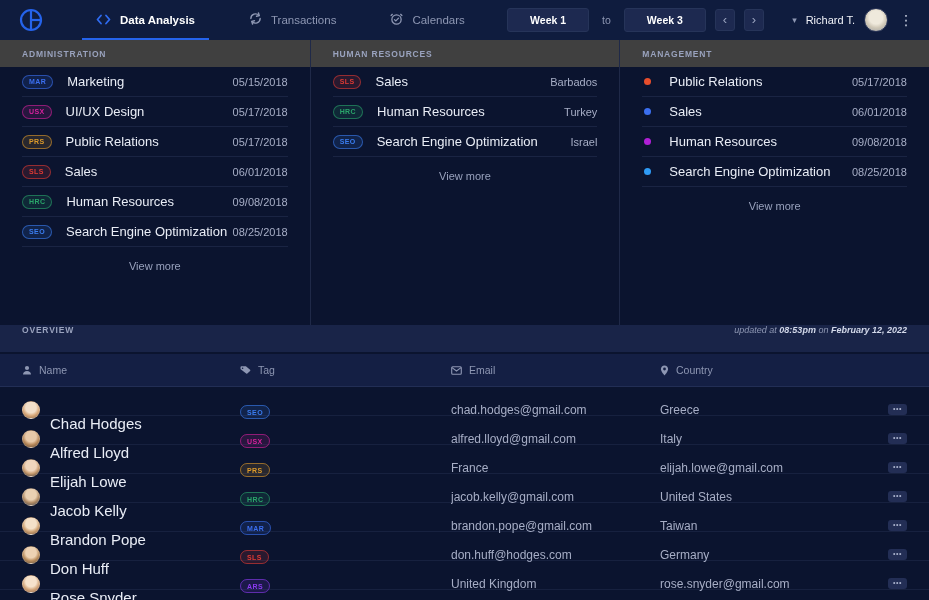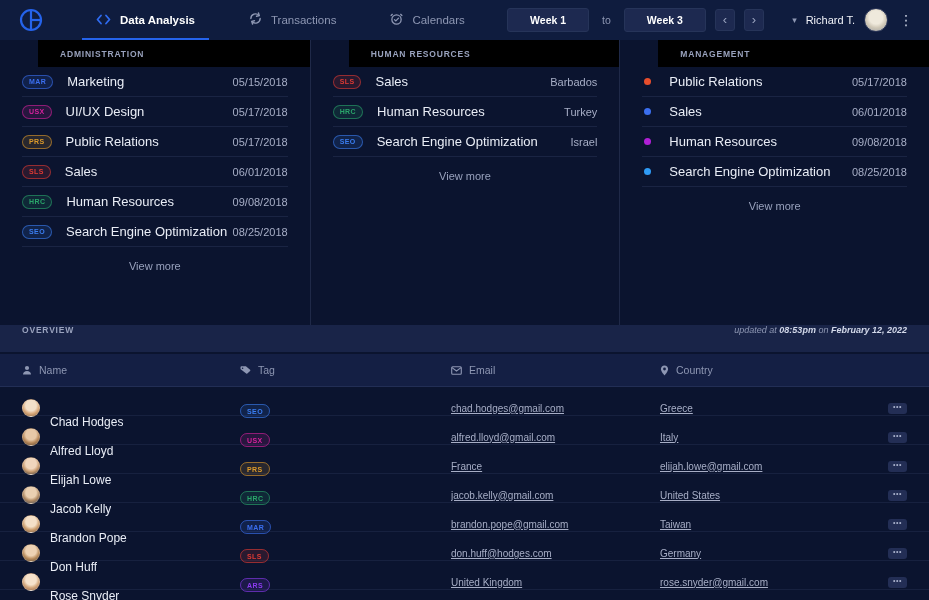--- a/index.html
+++ b/index.html
@@ -28,21 +28,21 @@
   .caret{color:#8e97b3;font-size:9px;cursor:pointer;}
   .user-name{font-size:11px;color:#f0f2f8;}
   .avatar-lg{width:22px;height:22px;border-radius:50%;
     background:radial-gradient(circle at 50% 38%,#efe9dc 0 38%,#cfc7b6 60%,#9aa0a8 100%);
     border:1px solid #2a3558;cursor:pointer;}
   .kebab{color:#cdd3e3;font-size:14px;letter-spacing:0;cursor:pointer;padding:0 2px;}
   
   .sections{display:grid;grid-template-columns:1fr 1fr 1fr;height:285px;}
   .col{min-width:0;}
   .col + .col{border-left:1px solid rgba(120,140,190,0.18);}
-  .col-head{height:27px;background:#000000;display:flex;align-items:center;padding:0 22px;margin-left:38px;}
+  .col-head{height:27px;background:#404040;display:flex;align-items:center;padding:0 22px;}
   .col-title{font-size:8.5px;font-weight:bold;letter-spacing:0.8px;color:#99a2bd;}
   .col-list{padding:0 22px;}
   .srow{height:29px;display:flex;align-items:center;border-bottom:1px solid rgba(140,160,210,0.12);cursor:pointer;}
   .srow:first-child{border-top:none;}
   .badge{font-size:7px;font-weight:bold;letter-spacing:0.4px;padding:2.5px 6px;border-radius:8px;
     color:var(--c,#8e97b3);border:1px solid var(--c,#444);
     background:rgba(255,255,255,0.04);
     background:color-mix(in srgb,var(--c) 14%,transparent);
     border-color:color-mix(in srgb,var(--c) 60%,transparent);}
   .srow .badge{margin-right:14px;}
@@ -66,22 +66,22 @@
   .name-cell{display:flex;align-items:center;gap:10px;min-width:0;}
   .avatar-sm{width:16px;height:16px;border-radius:50%;flex:none;border:1px solid rgba(255,255,255,0.18);}
   .av0{background:radial-gradient(circle at 50% 35%,#f2dfc9 0 40%,#d8a87a 62%,#7a5a3a 100%);}
   .av1{background:radial-gradient(circle at 50% 35%,#e8c9a8 0 40%,#b98a5c 62%,#4f3category 100%);background:radial-gradient(circle at 50% 35%,#e8c9a8 0 40%,#b98a5c 62%,#4f3a26 100%);}
   .av2{background:radial-gradient(circle at 50% 35%,#f0d6bd 0 40%,#c79a6e 62%,#2e2a28 100%);}
   .av3{background:radial-gradient(circle at 50% 35%,#ead0b2 0 40%,#b08a64 62%,#3a3f4a 100%);}
   .av4{background:radial-gradient(circle at 50% 35%,#f4e0c8 0 40%,#cfa273 62%,#6b4a30 100%);}
   .av5{background:radial-gradient(circle at 50% 35%,#edd2b4 0 40%,#bb8f60 62%,#54402c 100%);}
   .av6{background:radial-gradient(circle at 50% 35%,#f6e2cc 0 40%,#d4a87e 62%,#8a5a3e 100%);}
   .av7{background:radial-gradient(circle at 50% 35%,#e9cdb0 0 40%,#b68a5e 62%,#403028 100%);}
-  .cell-name{font-size:12px;color:#e9edf6;white-space:nowrap;overflow:hidden;margin-top:28px;}
-  .cell-muted{font-size:10px;color:#a7aec6;white-space:nowrap;overflow:hidden;text-decoration:underline;}
+  .cell-name{font-size:15px;color:#e9edf6;white-space:nowrap;overflow:hidden;margin-top:28px;}
+  .cell-muted{font-size:12px;color:#a7aec6;white-space:nowrap;overflow:hidden;}
   .row-menu{justify-self:end;background:#232e55;border-radius:3px;color:#aab2cc;
     width:19px;height:11px;display:flex;align-items:center;justify-content:center;
     font-size:7px;letter-spacing:0.5px;line-height:1;cursor:pointer;padding-bottom:3px;box-sizing:border-box;}
 </style>
 </head>
 <body>
 
 <div class="nav">
   <div class="logo">
     <svg width="26" height="26" viewBox="0 0 26 26" fill="none">

